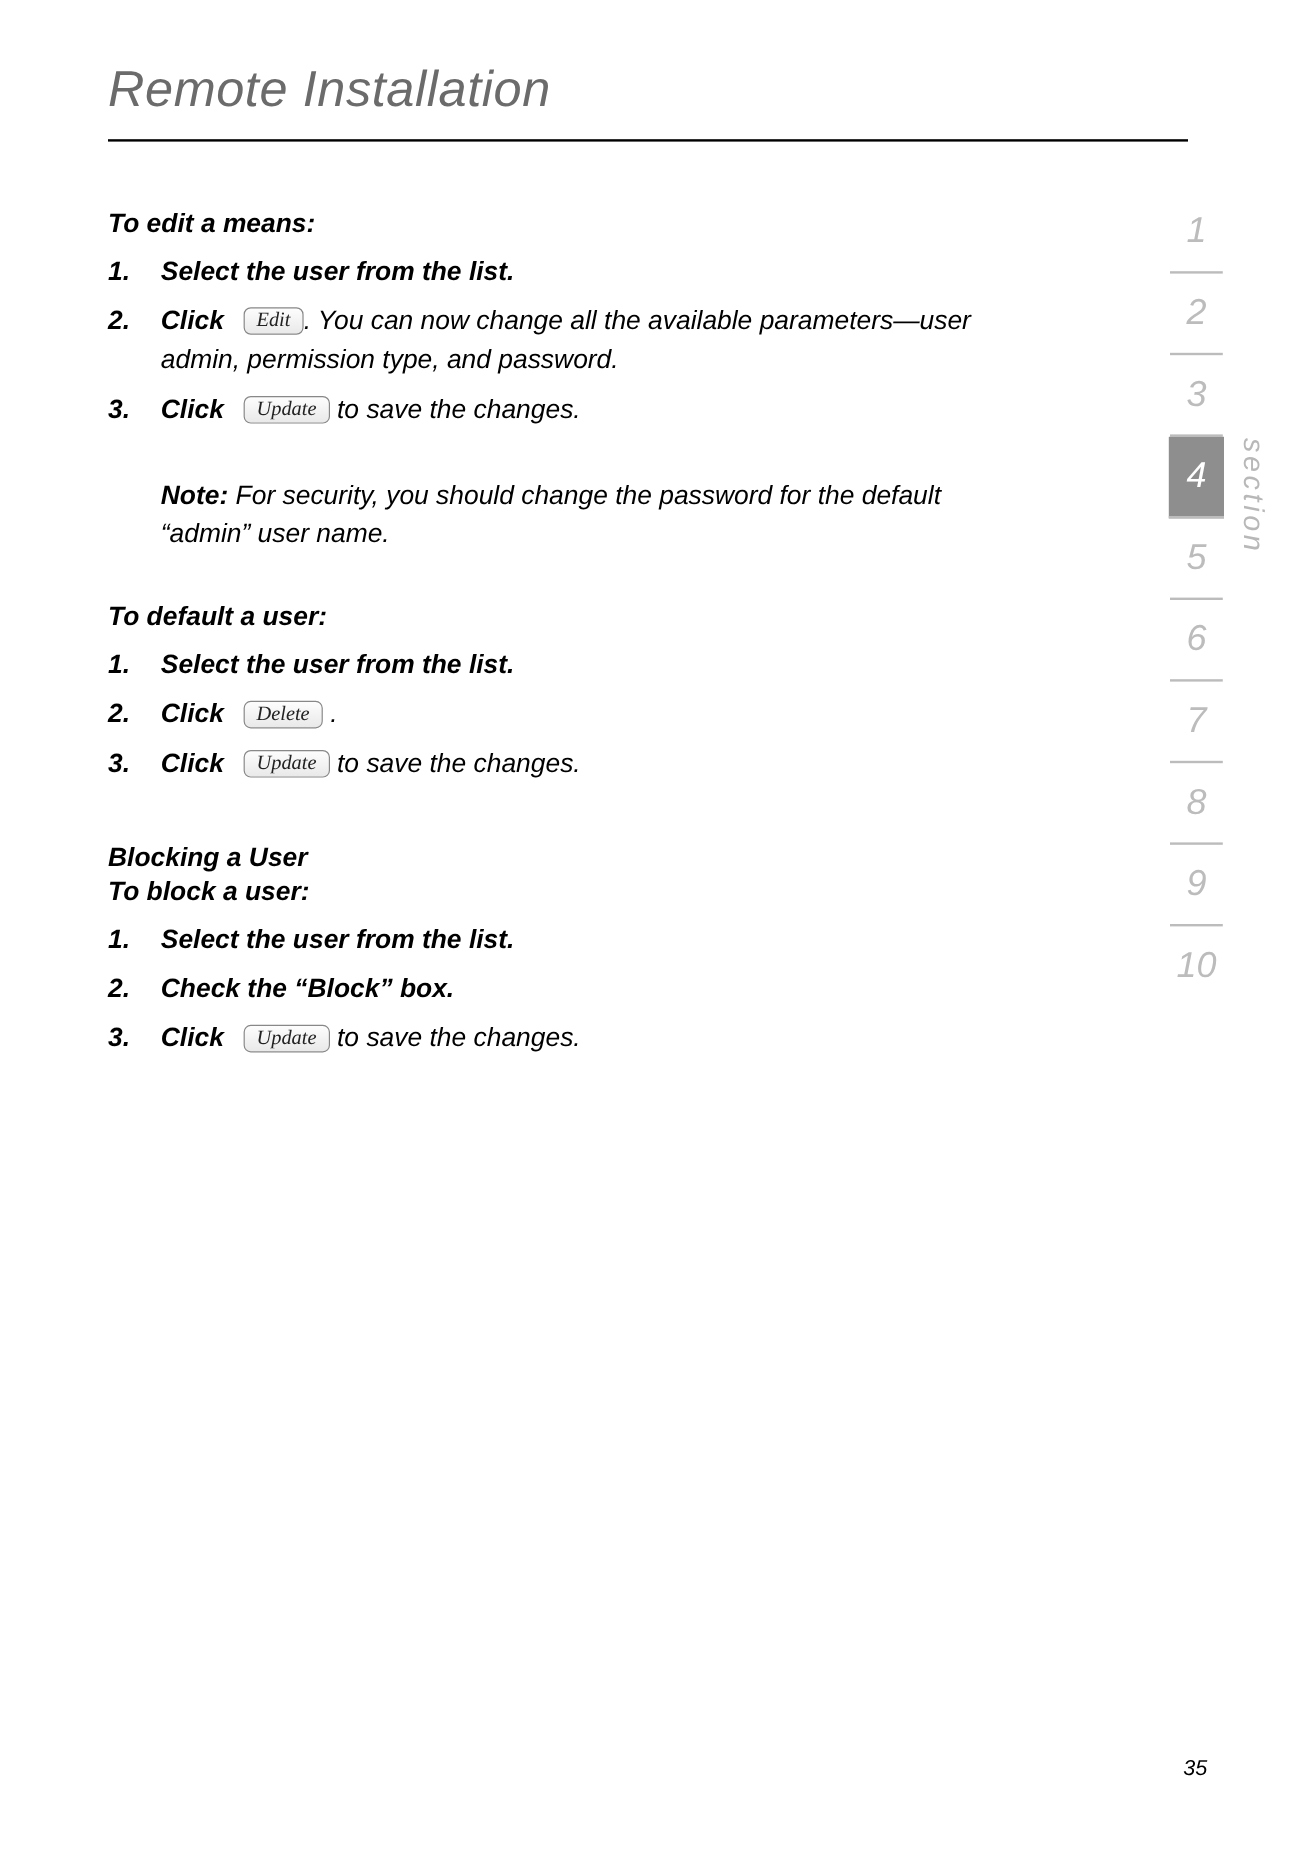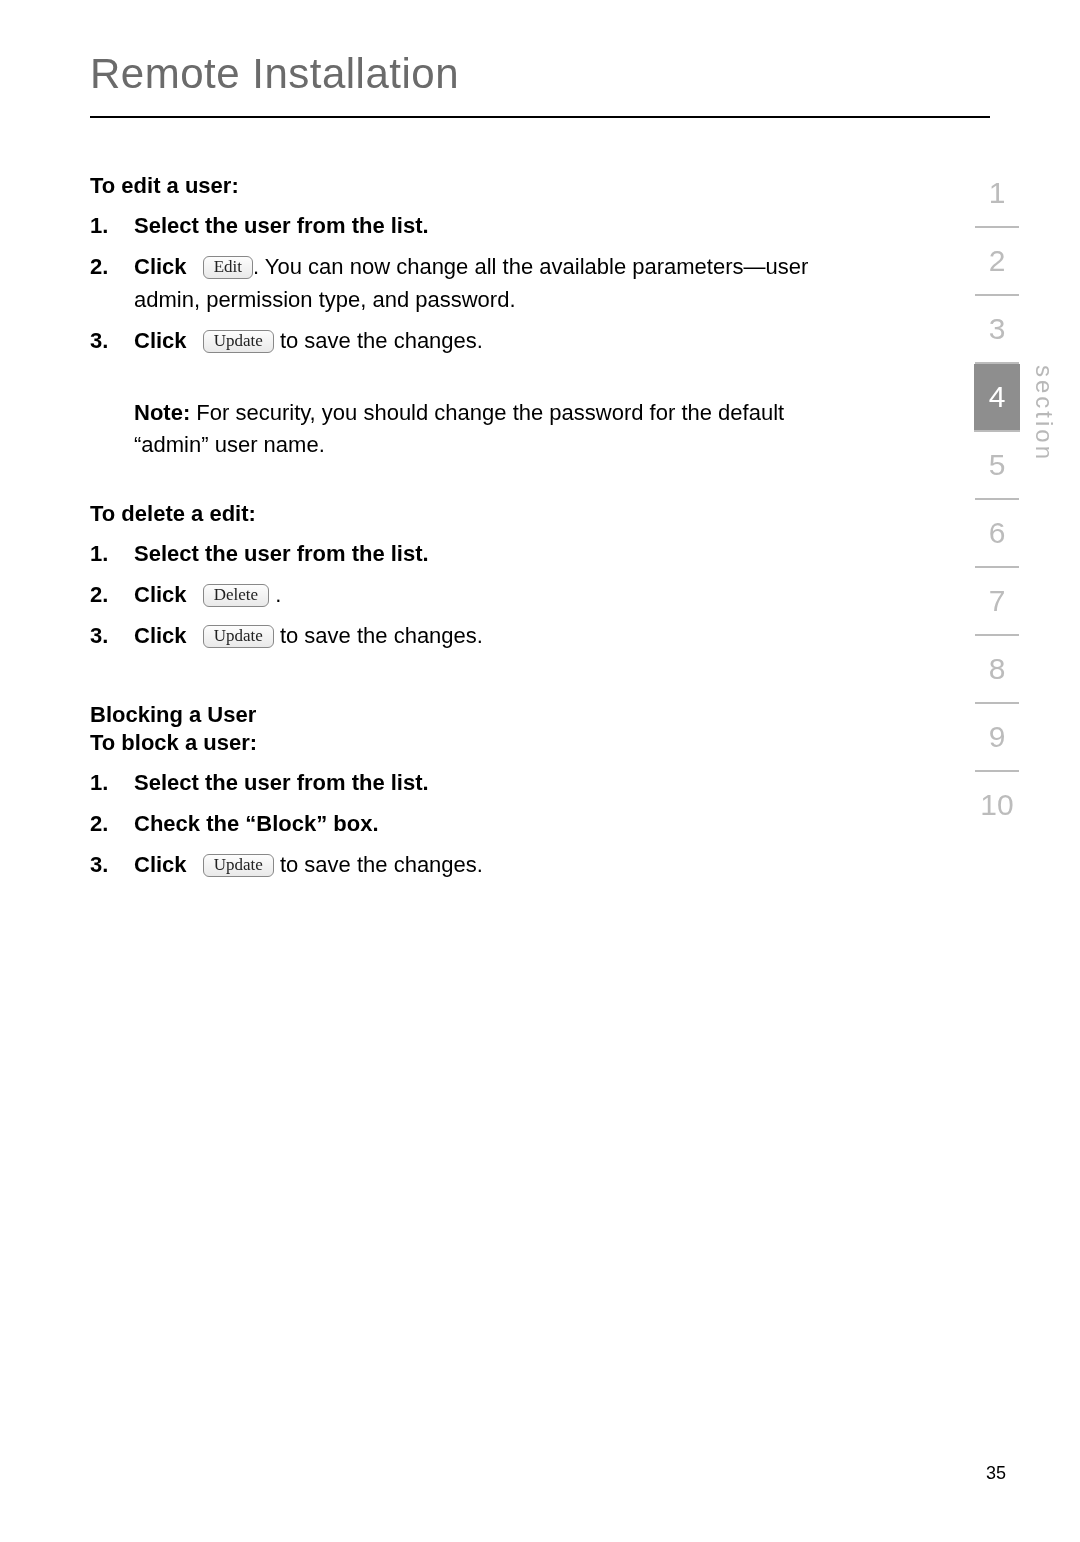--- a/index.html
+++ b/index.html
@@ -8,20 +8,21 @@
       height: 1542px;
       background: #fff;
       font-family: Arial, Helvetica, sans-serif;
       color: #000;
       position: relative;
     }
     .page {
       padding: 50px 90px 16px 90px;
       position: relative;
       height: 100%;
+      font-style: italic;
     }
     .title {
       font-size: 42px;
       font-weight: 300;
       color: #6b6b6b;
       letter-spacing: 0.5px;
       padding-bottom: 18px;
       border-bottom: 2px solid #000;
       margin-bottom: 55px;
       font-family: "Helvetica Neue", Arial, sans-serif;
@@ -132,35 +133,35 @@
     }
   </style>
 </head>
 <body>
 
 <div class="page">
   <div class="title">Remote Installation</div>
 
   <div class="content">
 
-    <div class="heading">To edit a user:</div>
+    <div class="heading">To edit a means:</div>
     <ol class="steps">
       <li><span>Select the user from the list.</span></li>
       <li>
         <span>Click </span><span class="btn">Edit</span><span class="normal">. You can now change all the available parameters—user admin, permission type, and password.</span>
       </li>
       <li>
         <span>Click </span><span class="btn">Update</span><span class="normal"> to save the changes.</span>
       </li>
     </ol>
     <div class="note-block">
       <span class="note-label">Note:</span><span> For security, you should change the password for the default “admin” user name.</span>
     </div>
 
-    <div class="heading">To delete a edit:</div>
+    <div class="heading">To default a user:</div>
     <ol class="steps">
       <li><span>Select the user from the list.</span></li>
       <li>
         <span>Click </span><span class="btn">Delete</span><span class="normal"> .</span>
       </li>
       <li>
         <span>Click </span><span class="btn">Update</span><span class="normal"> to save the changes.</span>
       </li>
     </ol>
 

